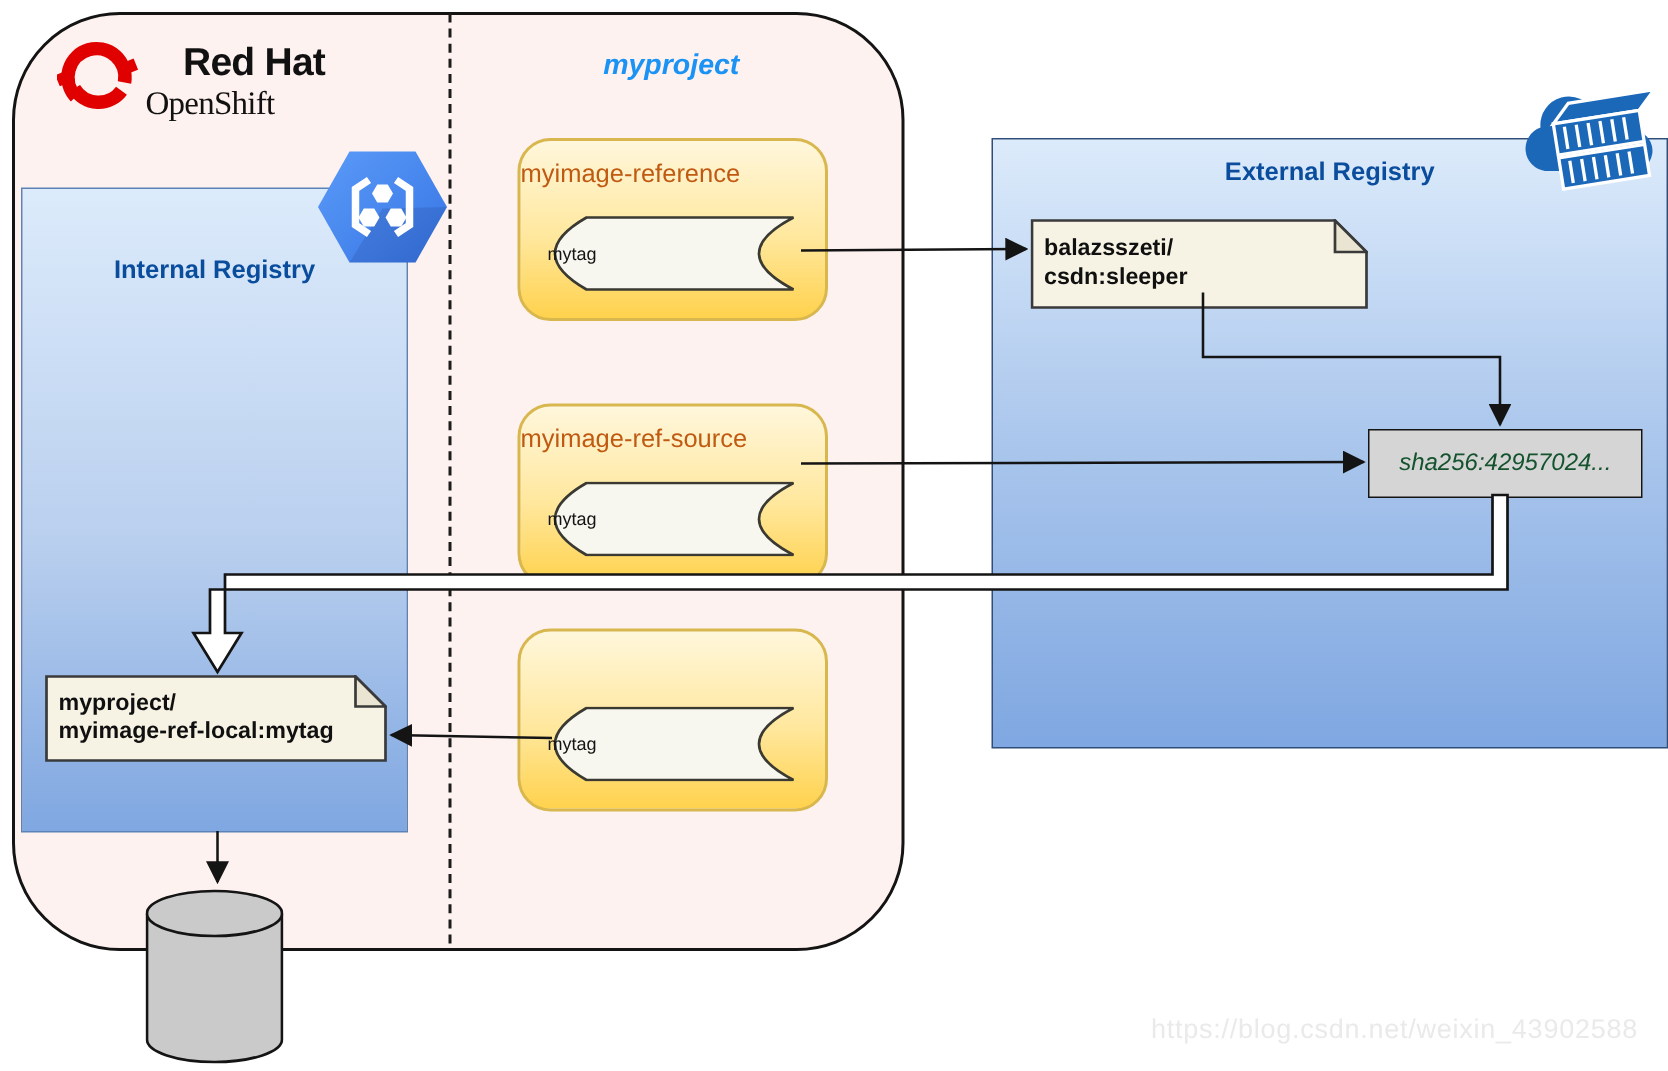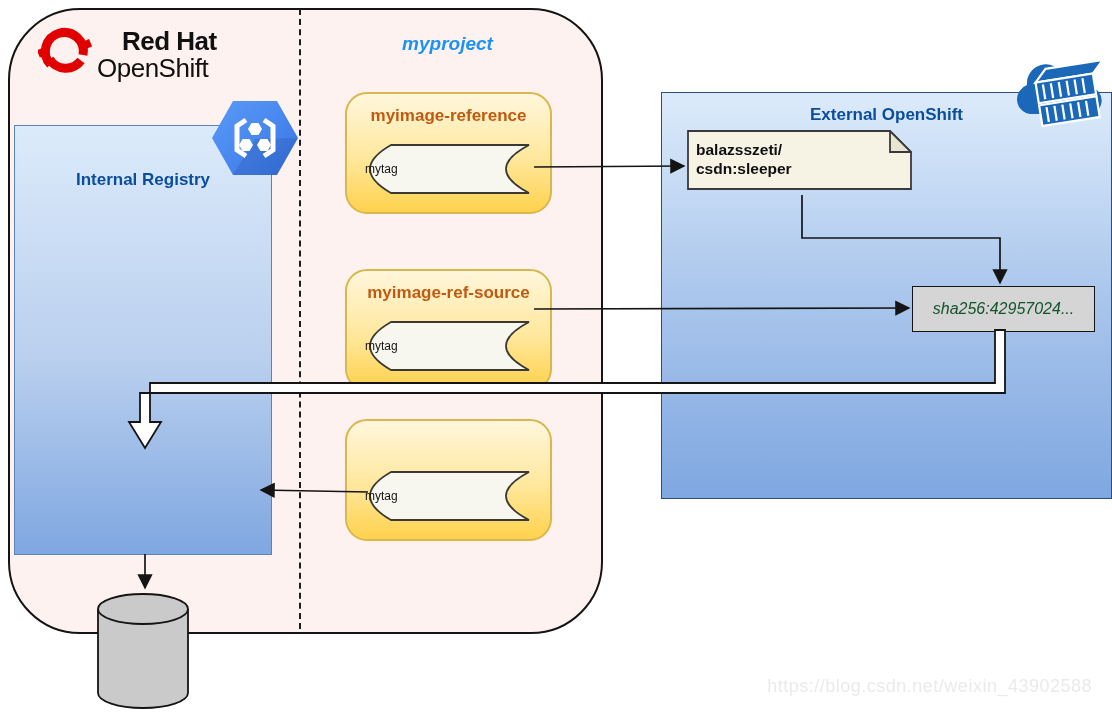--- a/index.html
+++ b/index.html
@@ -9,21 +9,21 @@
 
   
   .cluster{left:8px;top:8px;width:591px;height:622px;background:#fdf2ef;
            border:2px solid #141414;border-radius:72px;z-index:1;}
   .divider{left:299px;top:9px;height:620px;width:0;border-left:2px dashed #1c1c1c;z-index:2;}
 
   
   .logo-icon{left:38px;top:24px;width:54px;height:54px;z-index:3;}
   .logo-text{left:97px;top:28px;z-index:3;color:#111;line-height:27px;letter-spacing:-0.5px;}
   .logo-line1{font-size:26px;font-weight:bold;margin-left:25px;}
-  .logo-line2{font-size:26px;font-weight:400;}
+  .logo-line2{font-size:22px;font-weight:400;font-family:Liberation Serif, serif;}
 
   .project-label{left:365px;top:33px;width:165px;text-align:center;z-index:3;
                  color:#1b93f5;font-size:19px;font-weight:bold;font-style:italic;}
 
   
   .internal-box{left:14px;top:125px;width:256px;height:428px;z-index:2;
                 background:linear-gradient(180deg,#dcebfb 0%,#b9cfee 55%,#7fa7e1 100%);
                 border:1.5px solid #5d82b5;}
   .registry-title{color:#0a4d9d;font-size:17px;font-weight:bold;text-align:center;width:100%;}
   .internal-title{top:16px;left:0;margin-top:28px;}
@@ -31,22 +31,22 @@
                 background:linear-gradient(180deg,#dcebfb 0%,#aac6ec 50%,#7fa7e1 100%);
                 border:1.5px solid #2e4d79;}
   .external-title{top:12px;left:0;}
 
   .hex-icon{left:212px;top:99px;width:86px;height:78px;z-index:3;}
   .cloud-icon{left:1008px;top:50px;width:102px;height:86px;z-index:3;}
 
   
   .stream{width:203px;height:118px;z-index:3;border:2px solid #d9b74f;border-radius:22px;
           background:linear-gradient(180deg,#fff7dc 0%,#ffe79c 55%,#ffd24d 100%);}
-  .stream-label{position:absolute;top:12px;left:0;width:100%;text-align:center;
-                color:#c05a12;font-size:17px;font-weight:bold;}
+  .stream-label{position:absolute;top:12px;left:0;width:100%;
+                color:#c05a12;font-size:17px;font-weight:normal;}
   .tagwrap{position:absolute;left:18px;top:50px;width:166px;height:50px;}
   .tagwrap svg{position:absolute;left:0;top:0;}
   .tag-label{position:absolute;left:0;top:0;width:100%;height:64px;line-height:50px;
              text-align:left;font-size:12px;color:#141414;}
 
   
   .note{z-index:4;}
   .note svg{position:absolute;left:0;top:0;}
   .note-text{position:absolute;left:9px;font-size:15.5px;font-weight:bold;color:#101010;line-height:19px;}
 
@@ -97,21 +97,21 @@
     <polygon points="0,39 21,2 65,2 86,39 65,76 21,76" fill="url(#hexg)"></polygon>
     <polygon points="86,39 65,76 21,76 43,40" fill="rgba(0,0,40,0.10)"></polygon>
     <path d="M34,21 L25,27 L25,51 L34,57" stroke="#ffffff" stroke-width="5" fill="none"></path>
     <path d="M52,21 L61,27 L61,51 L52,57" stroke="#ffffff" stroke-width="5" fill="none"></path>
     <polygon points="36,30 39.5,24 46.5,24 50,30 46.5,36 39.5,36" fill="#ffffff"></polygon>
     <polygon points="27,46 30.5,40 37.5,40 41,46 37.5,52 30.5,52" fill="#ffffff"></polygon>
     <polygon points="45,46 48.5,40 55.5,40 59,46 55.5,52 48.5,52" fill="#ffffff"></polygon>
   </svg>
 
   <div class="abs external-box">
-    <div class="abs registry-title external-title">External OpenShift</div>
+    <div class="abs registry-title external-title">External Registry</div>
   </div>
 
   <svg class="abs cloud-icon" viewBox="0 0 102 86">
     <path d="M22,64 a15,15 0 0 1 -3,-29 a19,19 0 0 1 36,-10 a16,16 0 0 1 27,12 a13,13 0 0 1 -4,27 Z" fill="#1b67b8"></path>
     <g transform="rotate(-9 58 46)">
       <polygon points="30,28 42,16 100,16 88,28" fill="#1b67b8" stroke="#ffffff" stroke-width="2.2"></polygon>
       <rect x="30" y="28" width="58" height="21" fill="#1b67b8" stroke="#ffffff" stroke-width="2.2"></rect>
       <rect x="30" y="51" width="58" height="21" fill="#1b67b8" stroke="#ffffff" stroke-width="2.2"></rect>
       <g stroke="#ffffff" stroke-width="2.2">
         <line x1="37" y1="31" x2="37" y2="46"></line>
@@ -152,33 +152,43 @@
 
   <div class="abs stream" style="left:345px;top:419px;">
     <div class="tagwrap">
       <svg width="166" height="50" viewBox="0 0 166 50">
         <path d="M26,1 H164 Q118,25 164,49 H26 Q-16,25 26,1 Z" fill="#f7f6ef" stroke="#3a3a32" stroke-width="1.8"></path>
       </svg>
       <span class="tag-label">mytag</span>
     </div>
   </div>
 
-  <div class="abs note" style="left:687px;top:130px;width:258px;height:60px;">
+  <div class="abs note" style="left:687px;top:146px;width:258px;height:60px;">
     <svg width="225" height="60" viewBox="0 0 225 60">
       <path d="M1,1 H203 L224,22 V59 H1 Z" fill="#f6f3e4" stroke="#3a3a3a" stroke-width="1.8"></path>
       <path d="M203,1 V22 H224 Z" fill="#e9e5d2" stroke="#3a3a3a" stroke-width="1.8"></path>
     </svg>
     <div class="note-text" style="top:10px;">
       <div>balazsszeti/</div>
       <div>csdn:sleeper</div>
     </div>
   </div>
 
   <div class="abs sha-box">sha256:42957024...</div>
 
+  <div class="abs note" style="left:30px;top:450px;width:228px;height:58px;">
+    <svg width="228" height="58" viewBox="0 0 228 58">
+      <path d="M1,1 H207 L227,21 V57 H1 Z" fill="#f6f3e4" stroke="#3a3a3a" stroke-width="1.8"></path>
+      <path d="M207,1 V21 H227 Z" fill="#e9e5d2" stroke="#3a3a3a" stroke-width="1.8"></path>
+    </svg>
+    <div class="note-text" style="top:9px;">
+      <div>myproject/</div>
+      <div>myimage-ref-local:mytag</div>
+    </div>
+  </div>
 
   <svg class="abs cylinder" viewBox="0 0 92 118">
     <path d="M1,17 V101 A45,15 0 0 0 91,101 V17" fill="#cacaca" stroke="#141414" stroke-width="1.8"></path>
     <ellipse cx="46" cy="17" rx="45" ry="15" fill="#cacaca" stroke="#141414" stroke-width="1.8"></ellipse>
   </svg>
 
   <svg class="abs arrows" viewBox="0 0 1112 714">
     <defs>
       <marker id="arr" viewBox="0 0 10 10" refX="9" refY="5" markerWidth="9" markerHeight="9" orient="auto-start-reverse">
         <path d="M0,0 L10,5 L0,10 Z" fill="#141414"></path>

